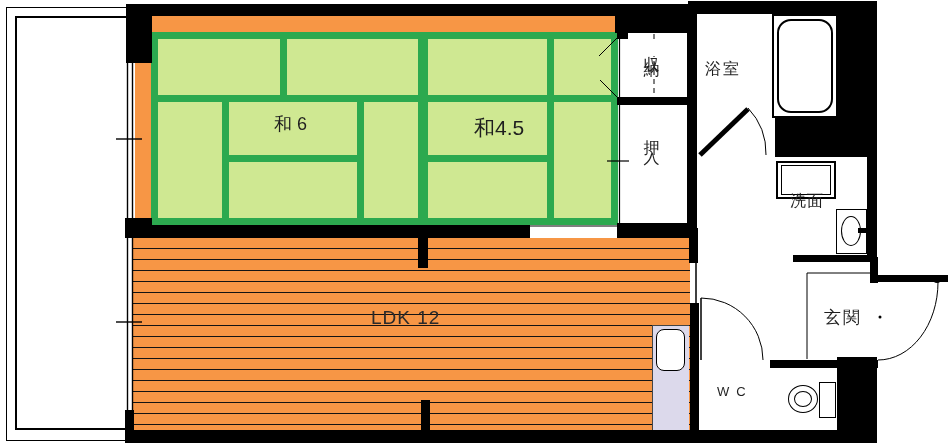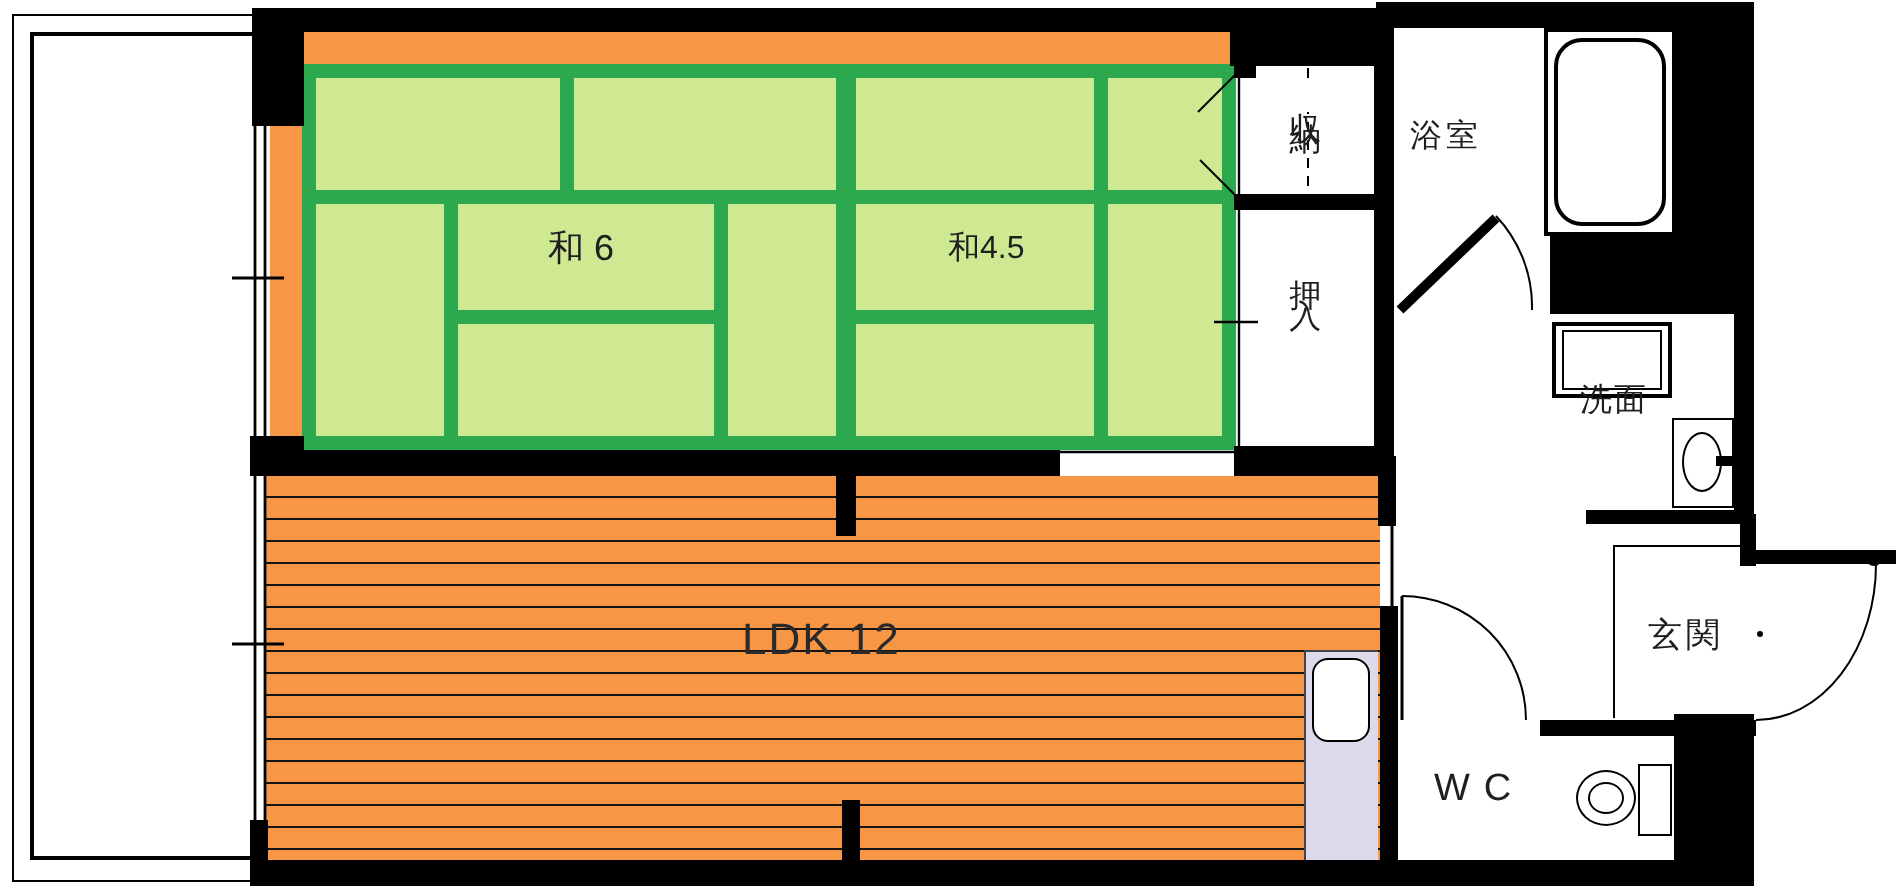--- a/index.html
+++ b/index.html
@@ -143,22 +143,22 @@
 
     <polyline points="807,359 807,273 872,273" fill="none" stroke="#000" stroke-width="1"></polyline>
     <path d="M938,282 A60,78 0 0 1 878,360" fill="none" stroke="#000" stroke-width="1"></path>
     <circle cx="937" cy="279" r="4" fill="#000"></circle>
     <circle cx="880" cy="317" r="1.5" fill="#000"></circle>
 
     <rect x="858" y="228" width="16" height="5" fill="#000"></rect>
   </svg>
 
   <div class="label" style="left:274px;top:115px;font-size:18px;letter-spacing:5px;">和6</div>
-  <div class="label" style="left:474px;top:116px;font-size:16px;">和4.5</div>
-  <div class="label" style="left:371px;top:308px;font-size:22px;letter-spacing:1px;color:#2a2a2a;">LDK 12</div>
+  <div class="label" style="left:474px;top:116px;font-size:21px;">和4.5</div>
+  <div class="label" style="left:371px;top:308px;font-size:19px;letter-spacing:1px;color:#2a2a2a;">LDK 12</div>
   <div class="label v-label" style="left:643px;top:42px;font-size:16px;letter-spacing:6px;">収納</div>
   <div class="label v-label" style="left:643px;top:126px;font-size:16px;letter-spacing:9px;">押入</div>
   <div class="label" style="left:705px;top:60px;font-size:16px;letter-spacing:2px;">浴室</div>
   <div class="label" style="left:790px;top:192px;font-size:16px;letter-spacing:1px;">洗面</div>
   <div class="label" style="left:824px;top:309px;font-size:17px;letter-spacing:2px;">玄関</div>
-  <div class="label" style="left:717px;top:385px;font-size:19px;letter-spacing:7px;">WC</div>
+  <div class="label" style="left:717px;top:385px;font-size:13px;letter-spacing:7px;">WC</div>
 
 </div>
 
 </body></html>

